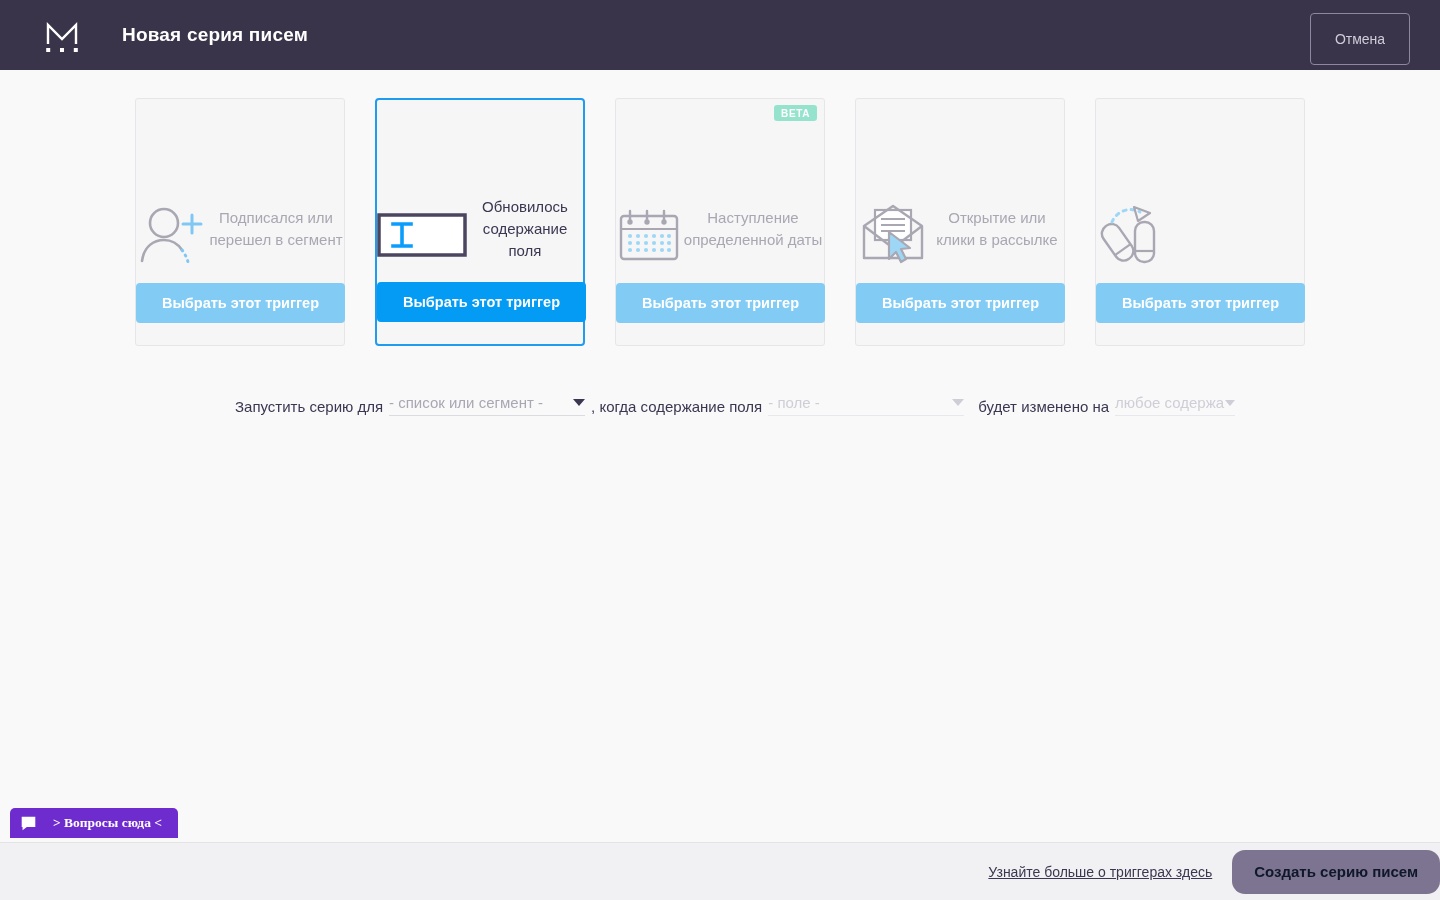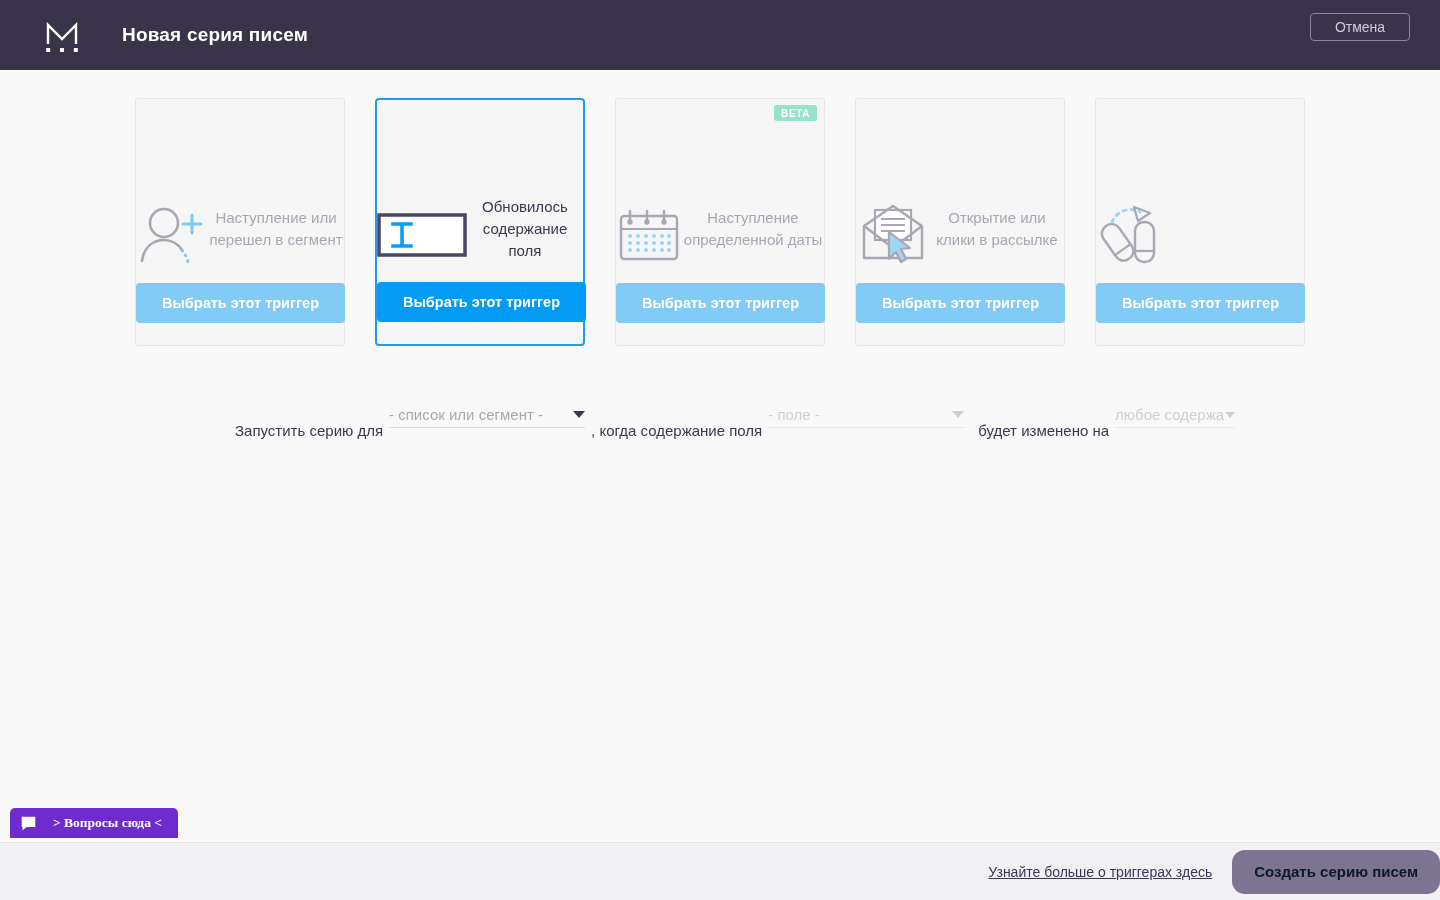--- a/index.html
+++ b/index.html
@@ -22,21 +22,21 @@
   .logo { width: 44px; height: 44px; margin-left: 40px; display: block; }
   .header-title {
     margin-left: 38px;
     color: #ffffff;
     font-size: 19px;
     font-weight: bold;
     letter-spacing: .2px;
   }
   .cancel-btn {
     position: absolute; right: 30px; top: 13px;
-    width: 100px; height: 28px;
+    width: 100px; height: 52px;
     background: transparent;
     border: 1px solid #8d879f;
     border-radius: 4px;
     color: #cfcbd9;
     font-size: 14px;
     font-family: "Liberation Sans", sans-serif;
     cursor: pointer;
   }
 
   
@@ -107,21 +107,21 @@
     top: 386px; left: 235px;
     display: flex;
     align-items: flex-end;
     font-size: 15px;
     color: #3b3750;
   }
   .cond-text { padding-bottom: 5px; white-space: nowrap; }
   .cond-text.space-l { margin-left: 8px; }
   .select {
     position: relative;
-    margin: 16px 6px;
+    margin: 4px 6px;
     border-bottom: 1px solid #dcdce0;
     height: 26px;
     display: flex; align-items: center;
     cursor: pointer;
     justify-content: space-between;
   }
   .select .value {
     font-size: 15px;
     color: #a9a7b2;
     white-space: nowrap;
@@ -209,21 +209,21 @@
 
   <div class="card">
     <div class="card-icon">
       <svg width="72" height="62" viewBox="0 0 72 62">
         <circle cx="28" cy="19" r="14" fill="none" stroke="#a9a7b2" stroke-width="2.6"></circle>
         <path d="M6 57 C8 42 18 36 28 36 C36 36 42 40 46 46" fill="none" stroke="#a9a7b2" stroke-width="2.6" stroke-linecap="round"></path>
         <path d="M46 46 C49 50 51 54 52 58" fill="none" stroke="#7fc8f3" stroke-width="3" stroke-linecap="round" stroke-dasharray="1 5"></path>
         <path d="M56 11 L56 29 M47 20 L65 20" stroke="#7fc8f3" stroke-width="3" stroke-linecap="round"></path>
       </svg>
     </div>
-    <div class="card-title">Наступление или перешел в сегмент</div>
+    <div class="card-title">Подписался или перешел в сегмент</div>
     <button class="card-btn">Выбрать этот триггер</button>
   </div>
 
   <div class="card selected">
     <div class="card-icon">
       <svg width="90" height="48" viewBox="0 0 90 48">
         <rect x="2" y="4" width="86" height="40" fill="#ffffff" stroke="#4b4560" stroke-width="3.5"></rect>
         <path d="M16 13 L34 13 M25 13 L25 35 M16 35 L34 35" stroke="#0b9dfb" stroke-width="3.6" stroke-linecap="square"></path>
       </svg>
     </div>

